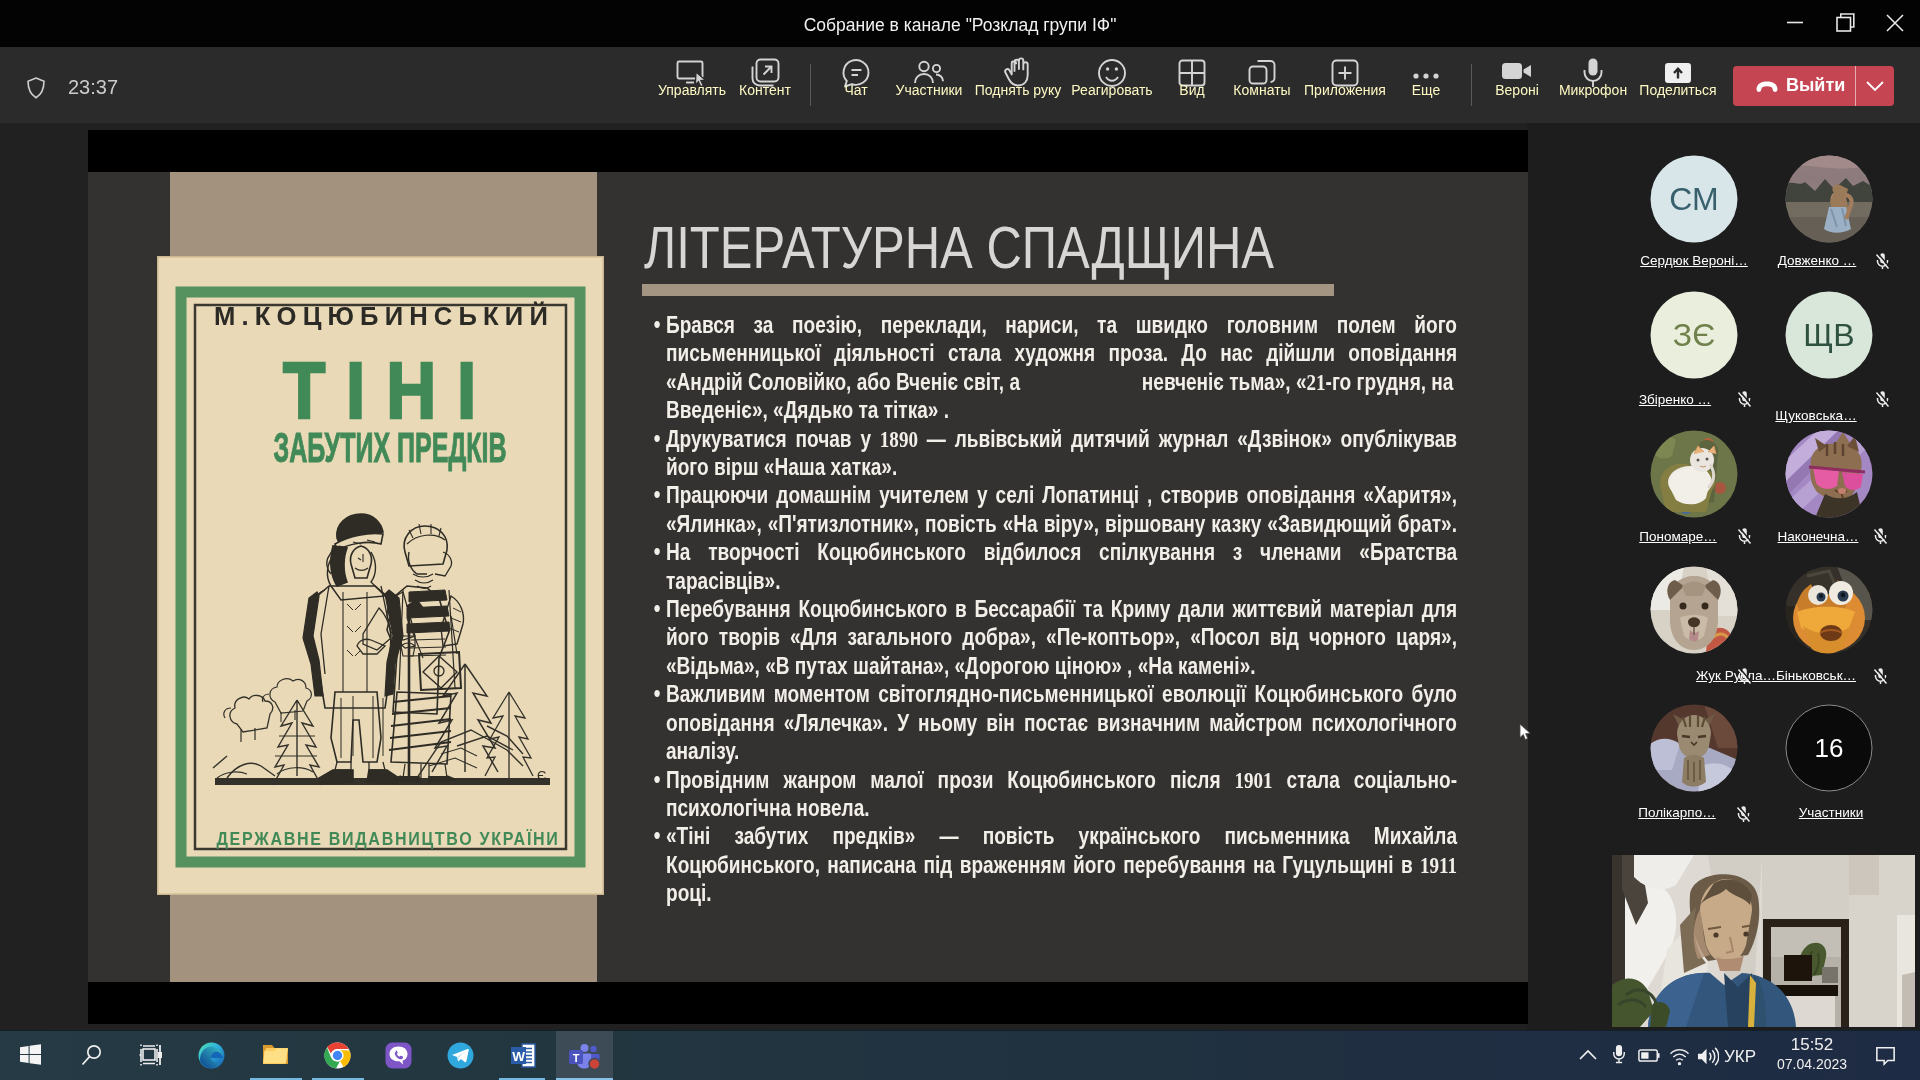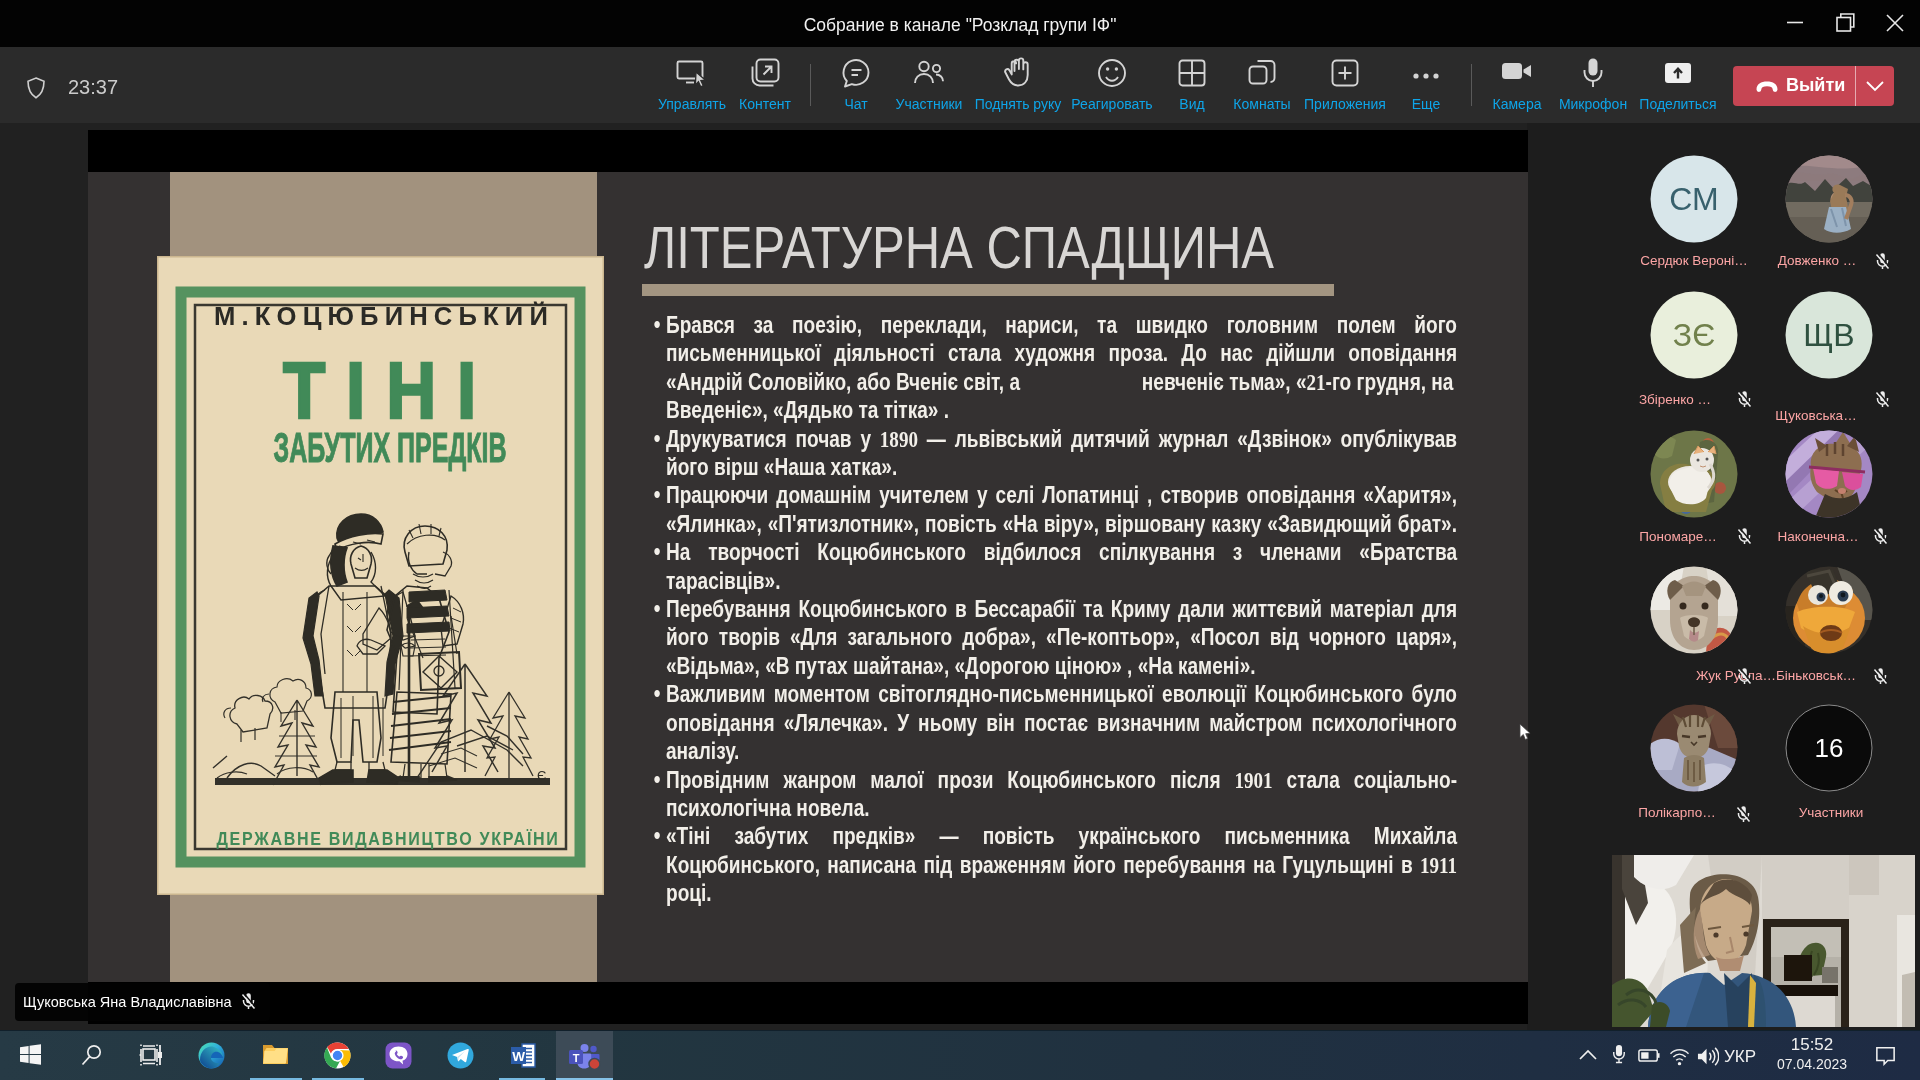--- a/index.html
+++ b/index.html
@@ -8,21 +8,21 @@
   #root { position:relative; width:1920px; height:1080px; }
 
   
   #titlebar { left:0; top:0; width:1920px; height:47px; background:#030303; }
   #titletext { left:0; top:0; width:1920px; height:47px; text-align:center; line-height:50px; color:#f2f2f2; font-size:17.5px; }
 
   
   #toolbar { left:0; top:47px; width:1920px; height:76px; background:#2b2b2b; }
   .tbtn { position:absolute; top:0; height:76px; color:#d4d4d4; }
   .ticon { position:absolute; left:50%; transform:translateX(-50%); top:9px; }
-  .tlabel { position:absolute; left:50%; transform:translateX(-50%); top:49px; font-size:14px; white-space:nowrap; color:#0ea5e9; }
+  .tlabel { position:absolute; left:50%; transform:translateX(-50%); top:35px; font-size:14px; white-space:nowrap; color:#fef9c3; }
   .tsep { position:absolute; top:17px; width:1px; height:42px; background:#5a5a5a; }
 
   
   #stage { left:0; top:123px; width:1920px; height:907px; background:#212121; }
   #sidebar-bg { left:1527px; top:0px; width:393px; height:907px; background:#1d1d1d; }
   #share { left:88px; top:7px; width:1440px; height:894px; background:#000; }
   #slide { left:0px; top:42px; width:1440px; height:810px; background:#343131; }
 
   
   #tanband { left:82px; top:0px; width:427px; height:810px; background:#a2927e; }
@@ -33,21 +33,21 @@
   .bl { position:relative; text-align:justify; text-align-last:justify; }
   .bl.last { text-align:left; text-align-last:left; }
   .bl .dot { position:absolute; left:-15px; }
   .num { font-family:"Liberation Serif",serif; }
 
   
   #namelabel { left:15px; top:860px; width:255px; height:38px; background:rgba(2,2,2,0.93); border-radius:4px; color:#fff; }
   #namelabel span { position:absolute; left:8px; top:11px; font-size:14.5px; letter-spacing:0px; white-space:nowrap; }
 
   
-  .pt-label { position:absolute; color:#fca5a5; font-size:13.5px; white-space:nowrap; }
+  .pt-label { position:absolute; color:#ffffff; font-size:13.5px; white-space:nowrap;text-decoration:underline; }
 
   
   #taskbar { left:0; top:1030px; width:1920px; height:50px; background:linear-gradient(90deg,#263a45 0%, #223640 30%, #203140 60%, #1e2b44 100%); border-top:1px solid #11202b; }
   .tk { position:absolute; }
   #teams-tile { position:absolute; left:556px; top:0; width:57px; height:50px; background:#3d4b57; }
   .underline { position:absolute; top:46.5px; height:3.5px; background:#76b9e0; }
   .traytext { position:absolute; color:#f0f0f0; font-size:15px; white-space:nowrap; }
 </style>
 </head>
 <body>
@@ -155,21 +155,21 @@
           <circle cx="27" cy="5" r="2.6" fill="#d4d4d4"></circle>
         </svg>
       <div class="tlabel">Еще</div>
     </div>
     <div class="tsep" style="left:1471px"></div>
     <div class="tbtn" style="left:1484px;width:66px">
       <svg class="ticon" width="36" height="34" viewBox="0 0 36 34">
           <rect x="3" y="7" width="20" height="16" rx="3.5" fill="#d4d4d4"></rect>
           <path d="M24.5 13.5 l7.5 -4.5 v12 l-7.5 -4.5 Z" fill="#d4d4d4"></path>
         </svg>
-      <div class="tlabel">Камера</div>
+      <div class="tlabel">Вероні</div>
     </div>
     <div class="tbtn" style="left:1552px;width:82px">
       <svg class="ticon" width="34" height="34" viewBox="0 0 34 34">
           <rect x="12.5" y="2.5" width="9" height="17" rx="4.5" fill="#d4d4d4"></rect>
           <path d="M8.5 14 v2.5 a8.5 8.5 0 0 0 17 0 V14" fill="none" stroke="#d4d4d4" stroke-width="1.9"></path>
           <path d="M17 25 v6" stroke="#d4d4d4" stroke-width="1.9"></path>
         </svg>
       <div class="tlabel">Микрофон</div>
     </div>
     <div class="tbtn" style="left:1636px;width:84px">
@@ -320,29 +320,20 @@
           <div class="bl">оповідання «Лялечка». У ньому він постає визначним майстром психологічного</div>
           <div class="bl last">аналізу.</div>
           <div class="bl"><span class="dot">•</span>Провідним жанром малої прози Коцюбинського після <span class="num">1901</span> стала соціально-</div>
           <div class="bl last">психологічна новела.</div>
           <div class="bl"><span class="dot">•</span>«Тіні забутих предків» — повість українського письменника Михайла</div>
           <div class="bl">Коцюбинського, написана під враженням його перебування на Гуцульщині в <span class="num">1911</span></div>
           <div class="bl last">році.</div>
         </div>
       </div>
     </div>
-    <div class="abs" id="namelabel">
-        <span>Щуковська Яна Владиславівна</span>
-        <svg style="position:absolute;left:225px;top:10px" width="17" height="18" viewBox="0 0 17 18">
-          <path d="M6.2 2.5 a2.3 2.3 0 0 1 4.6 0 V8 a2.3 2.3 0 0 1 -4.6 0 Z" fill="#ededed"></path>
-          <path d="M3.5 7 v1.2 a5 5 0 0 0 10 0 V7 M8.5 13.4 V16" fill="none" stroke="#ededed" stroke-width="1.5"></path>
-          <path d="M2.5 1.5 L14.5 15.5" stroke="#ededed" stroke-width="1.6"></path>
-          <path d="M4 0.5 L16 14.5" stroke="#0a0a0a" stroke-width="1.4"></path>
-        </svg>
-      </div>
   </div>
 
   <svg class="abs" style="left:1650px;top:155px" width="88" height="88" viewBox="0 0 88 88">
       <circle cx="44" cy="44" r="43.5" fill="#d8e6ea"></circle>
       <text x="44" y="55" text-anchor="middle" font-size="32" fill="#38616d">СМ</text>
     </svg>
   <svg class="abs" style="left:1785px;top:155px" width="88" height="88" viewBox="0 0 88 88">
     <defs>
         <clipPath id="c1">
           <circle cx="44" cy="44" r="43.5"></circle>

